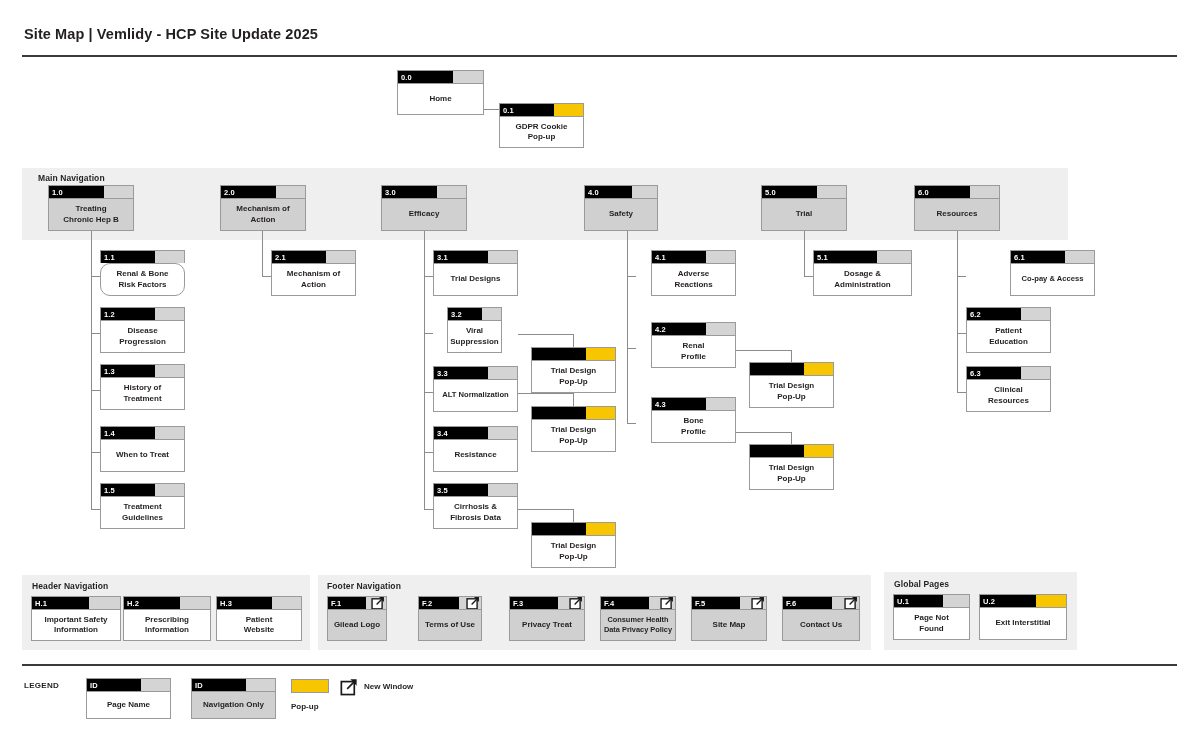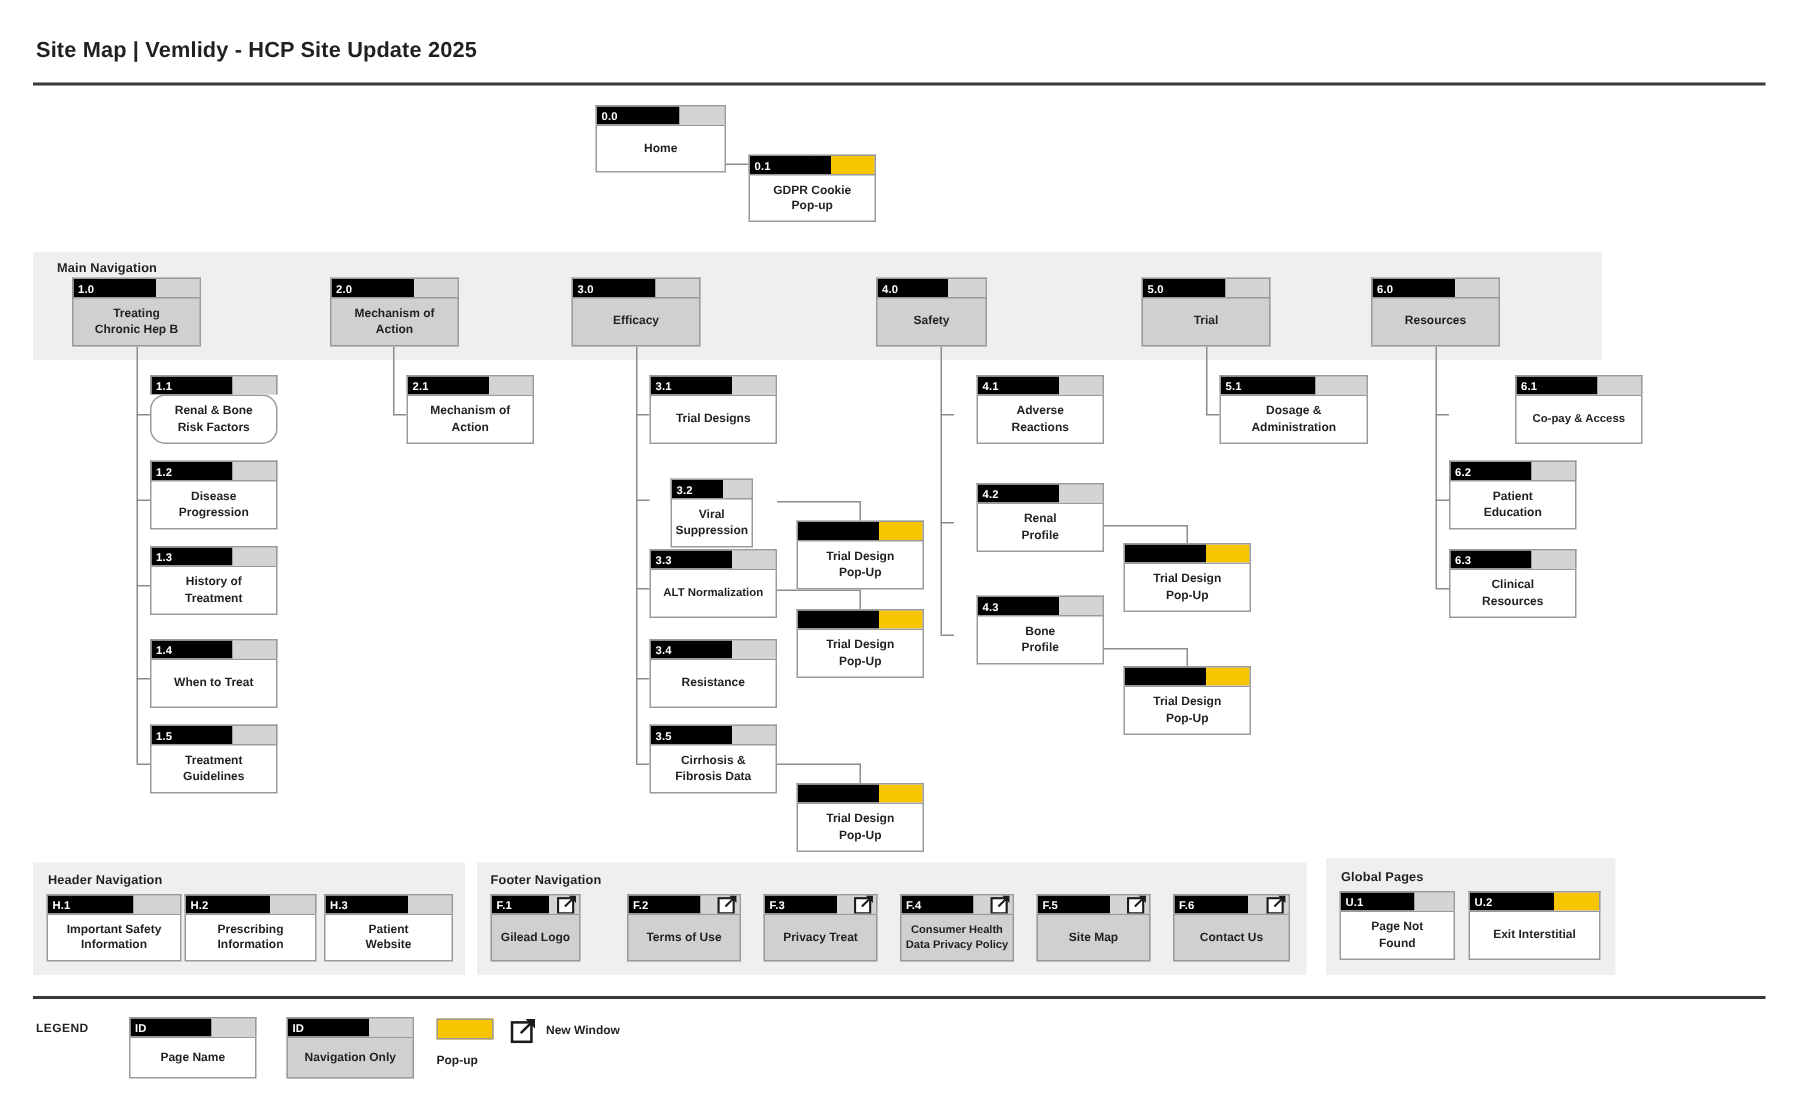--- a/index.html
+++ b/index.html
@@ -280,21 +280,21 @@
   <div class="hdr">
       <div class="blk"></div>
       <div class="accent"></div>
       <div class="idtxt">3.1</div>
     </div>
   <div class="body" style="height:33px;">
       <span>Trial Designs</span>
     </div>
 </div>
 
-<div class="node" style="left:433px;top:319px;width:69px;padding-left:14px;">
+<div class="node" style="left:433px;top:307px;width:69px;padding-left:14px;">
   <div class="hdr">
       <div class="blk"></div>
       <div class="accent"></div>
       <div class="idtxt">3.2</div>
     </div>
   <div class="body" style="height:33px;">
       <span>Viral<br>Suppression</span>
     </div>
 </div>
 
@@ -531,21 +531,21 @@
     <svg class="nw" viewBox="0 0 16 16">
         <rect x="1.2" y="3.2" width="11.5" height="11.5" fill="#ffffff" stroke="#1a1a1a" stroke-width="1.6"></rect>
         <path d="M6.4 9.6 L14 2" stroke="#1a1a1a" stroke-width="1.6"></path>
         <path d="M9.2 1.2 L14.8 1.2 L14.8 6.8 Z" fill="#1a1a1a"></path>
       </svg>
   </div>
   <div class="body" style="height:32px;">
       <span>Gilead Logo</span>
     </div>
 </div>
-<div class="node navonly" style="left:418px;top:596px;width:76px;">
+<div class="node navonly" style="left:418px;top:596px;width:64px;">
   <div class="hdr">
       <div class="blk"></div>
       <div class="accent"></div>
       <div class="idtxt">F.2</div>
     <svg class="nw" viewBox="0 0 16 16">
         <rect x="1.2" y="3.2" width="11.5" height="11.5" fill="#ffffff" stroke="#1a1a1a" stroke-width="1.6"></rect>
         <path d="M6.4 9.6 L14 2" stroke="#1a1a1a" stroke-width="1.6"></path>
         <path d="M9.2 1.2 L14.8 1.2 L14.8 6.8 Z" fill="#1a1a1a"></path>
       </svg>
   </div>

